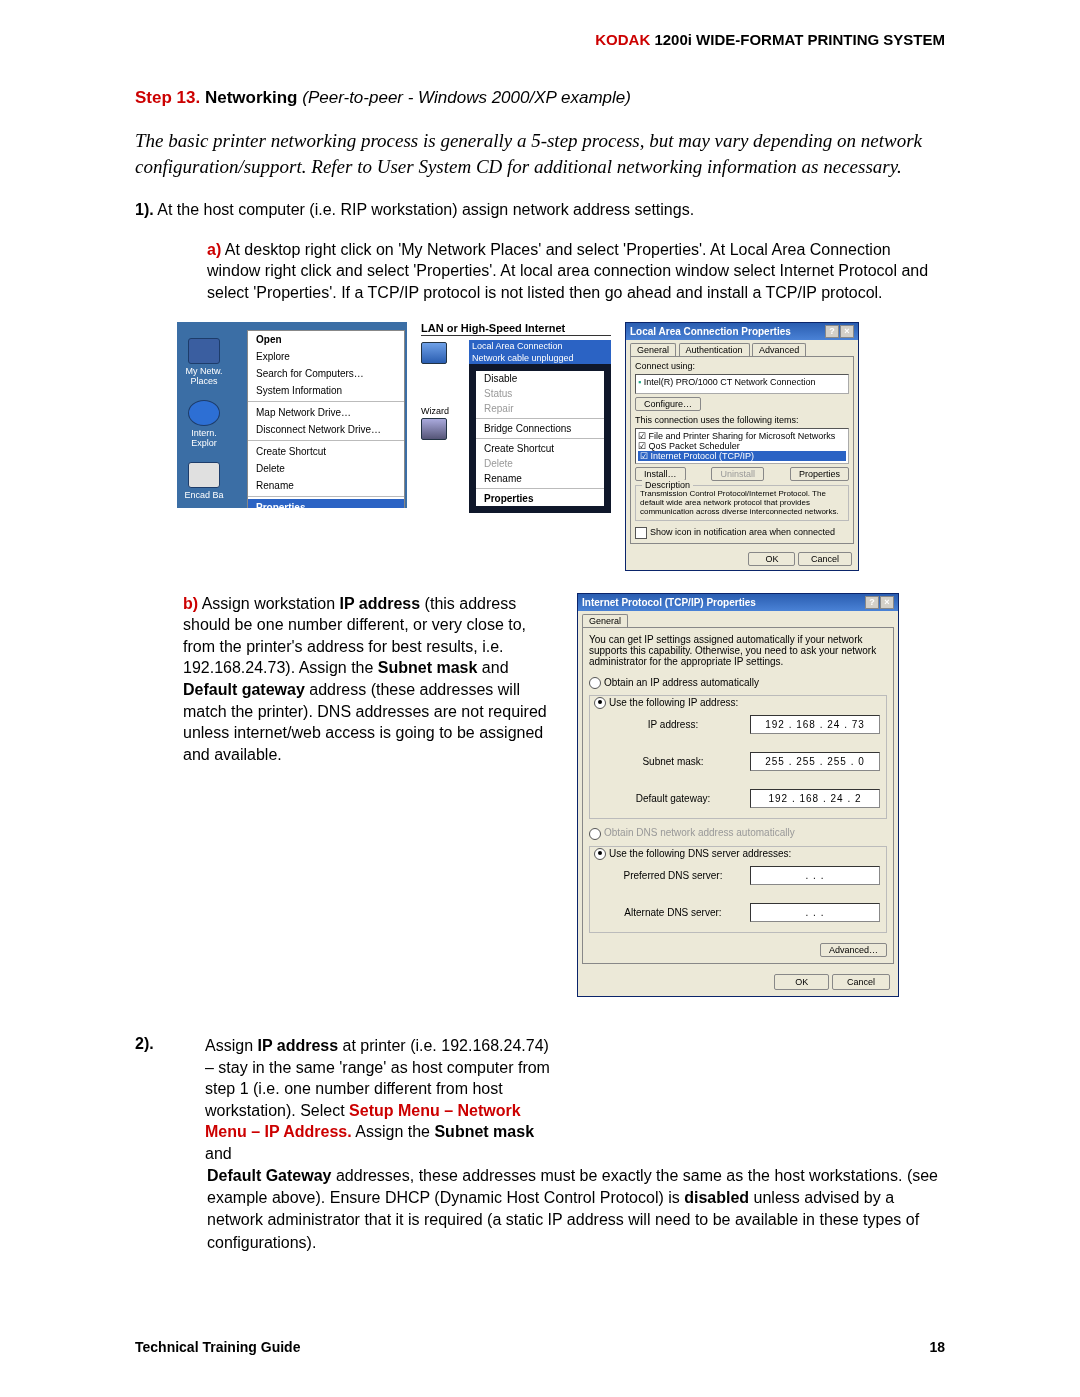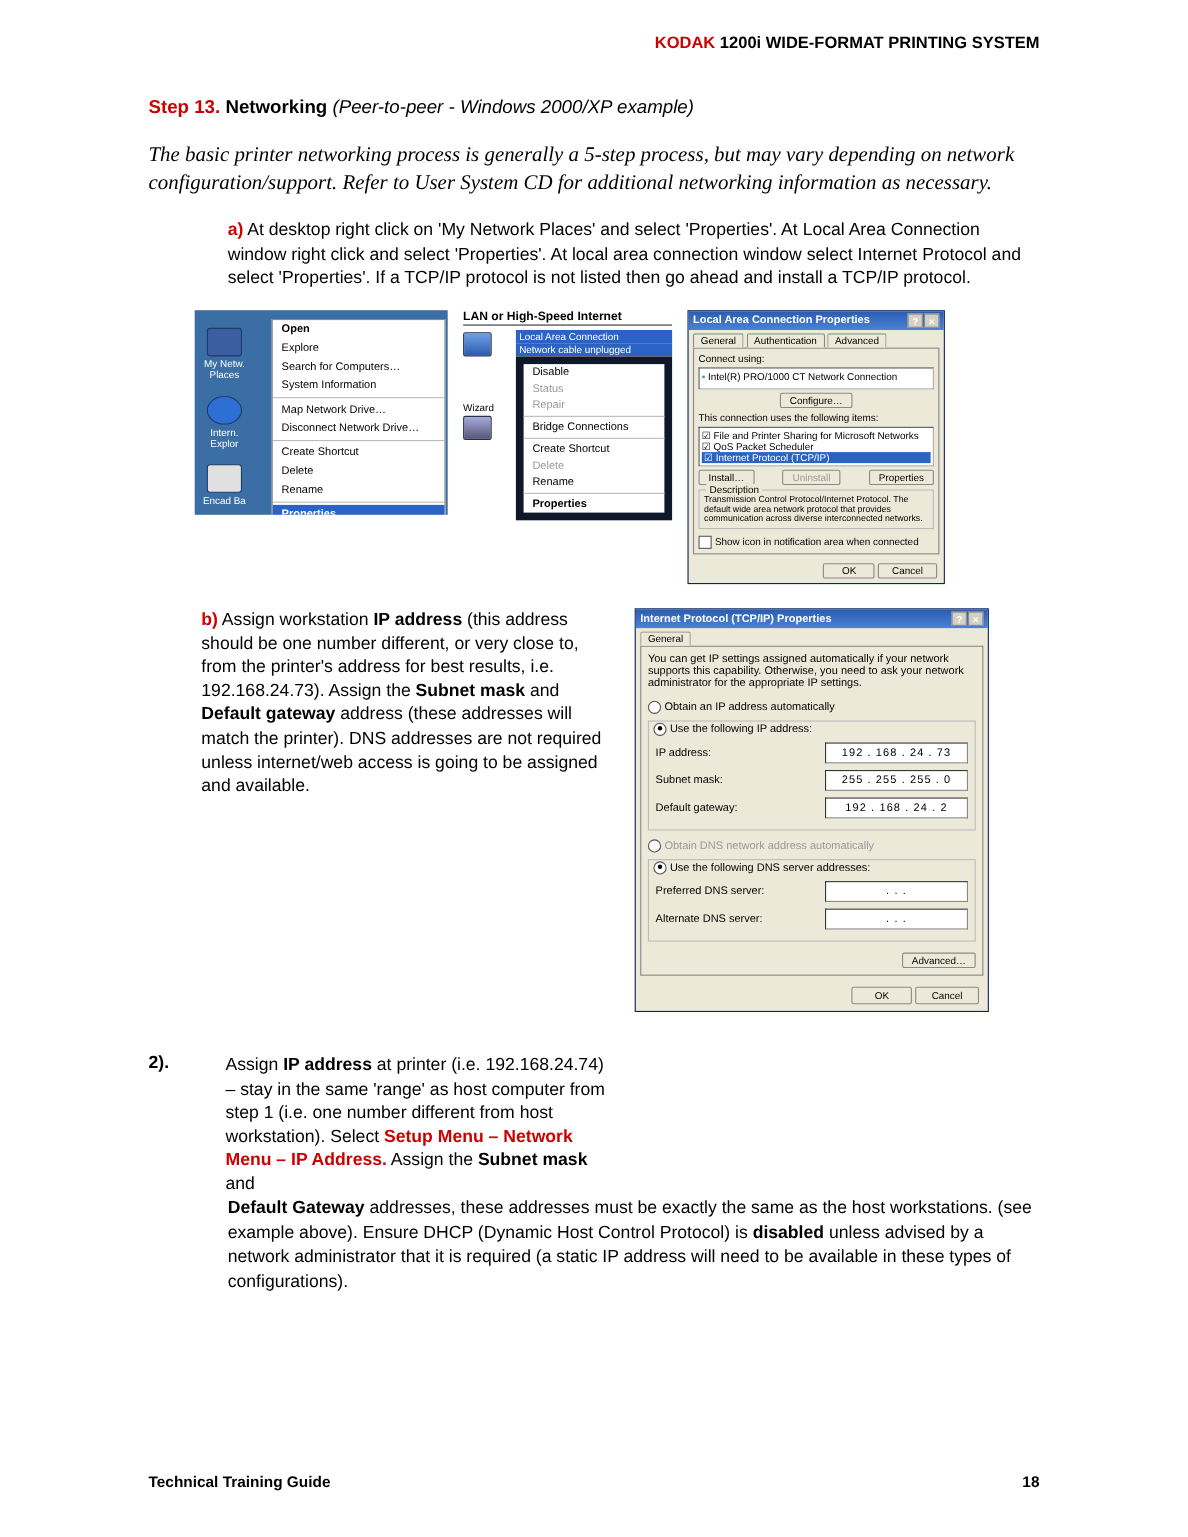--- a/index.html
+++ b/index.html
@@ -131,21 +131,21 @@
   .li-sel { background: #2b63c4; color: #fff; padding: 0 2px; }
   .fieldset { border: 1px solid #bbb; padding: 3px 4px 4px; margin-top: 4px; position: relative; }
   .fieldset .legend { position: absolute; top: -6px; left: 6px; background: #ece9d8; padding: 0 3px; font-size: 9px;}
 
   
   .fig4 {
     width: 320px; border: 1px solid #0a246a; background: #ece9d8;
     font-size: 10px;
   }
   .fig4 .dlg-body { margin: 0 4px 4px; padding: 6px; }
-  .ipgrid { display: grid; grid-template-columns: 1fr 130px; row-gap: 6px; align-items: center; margin: 6px 2px;}
+  .ipgrid { display: grid; grid-template-columns: 1fr 130px; row-gap: 18px; align-items: center; margin: 6px 2px; text-align: center;}
   .ipinput { border: 1px inset #888; background: #fff; height: 17px; font-size: 10px;
              display: flex; align-items: center; justify-content: center; letter-spacing: 1px;}
   .radio { width: 10px; height: 10px; border: 1px solid #555; border-radius: 50%;
            display: inline-block; vertical-align: middle; margin-right: 3px; background: #fff;}
   .radio.on::after { content: ""; display: block; width: 4px; height: 4px; background: #000;
                      border-radius: 50%; margin: 2px auto; }
   .chk { width: 10px; height: 10px; border: 1px solid #555; background: #fff;
          display: inline-block; vertical-align: middle; margin-right: 3px;}
   .dim { color: #999; }
 
@@ -179,20 +179,23 @@
   <div class="header">
     <span class="k">KODAK</span><span> 1200i WIDE-FORMAT PRINTING SYSTEM</span>
   </div>
 
   <div class="step-title">
     <span class="s">Step 13.</span><span class="b"> Networking</span><span class="i"> (Peer-to-peer - Windows 2000/XP example)</span>
   </div>
 
   <div class="intro">The basic printer networking process is generally a 5-step process, but may vary depending on network configuration/support. Refer to User System CD for additional networking information as necessary.</div>
 
+  <div class="body-text">
+    <b>1).</b><span> At the host computer (i.e. RIP workstation) assign network address settings.</span>
+  </div>
 
   <div class="sub-a">
     <span class="r">a)</span><span> At desktop right click on 'My Network Places' and select 'Properties'. At Local Area Connection window right click and select 'Properties'. At local area connection window select Internet Protocol and select 'Properties'. If a TCP/IP protocol is not listed then go ahead and install a TCP/IP protocol.</span>
   </div>
 
   <div class="screens-row" style="margin-left:42px;">
 
     <div class="fig1">
       <div class="icon-dk" style="left:2px; top:16px;">
         <div class="glyph"></div>
@@ -262,21 +265,21 @@
       <div class="tabs">
         <span class="tab">General</span>
         <span class="tab">Authentication</span>
         <span class="tab">Advanced</span>
       </div>
       <div class="dlg-body">
         <div>Connect using:</div>
         <div class="listbox" style="height:14px;">
           <span style="color:#2a8; font-weight:bold;">▪</span> <span>Intel(R) PRO/1000 CT Network Connection</span>
         </div>
-        <div style="text-align:center;"><span class="xpbtn">Configure…</span></div>
+        <div style="text-align:left;"><span class="xpbtn">Configure…</span></div>
         <div style="margin-top:4px;">This connection uses the following items:</div>
         <div class="listbox">
           <div>☑ <span>File and Printer Sharing for Microsoft Networks</span></div>
           <div>☑ <span>QoS Packet Scheduler</span></div>
           <div class="li-sel">☑ <span>Internet Protocol (TCP/IP)</span></div>
         </div>
         <div style="display:flex; justify-content:space-between; margin-top:3px;">
           <span class="xpbtn">Install…</span>
           <span class="xpbtn dim">Uninstall</span>
           <span class="xpbtn">Properties</span>

